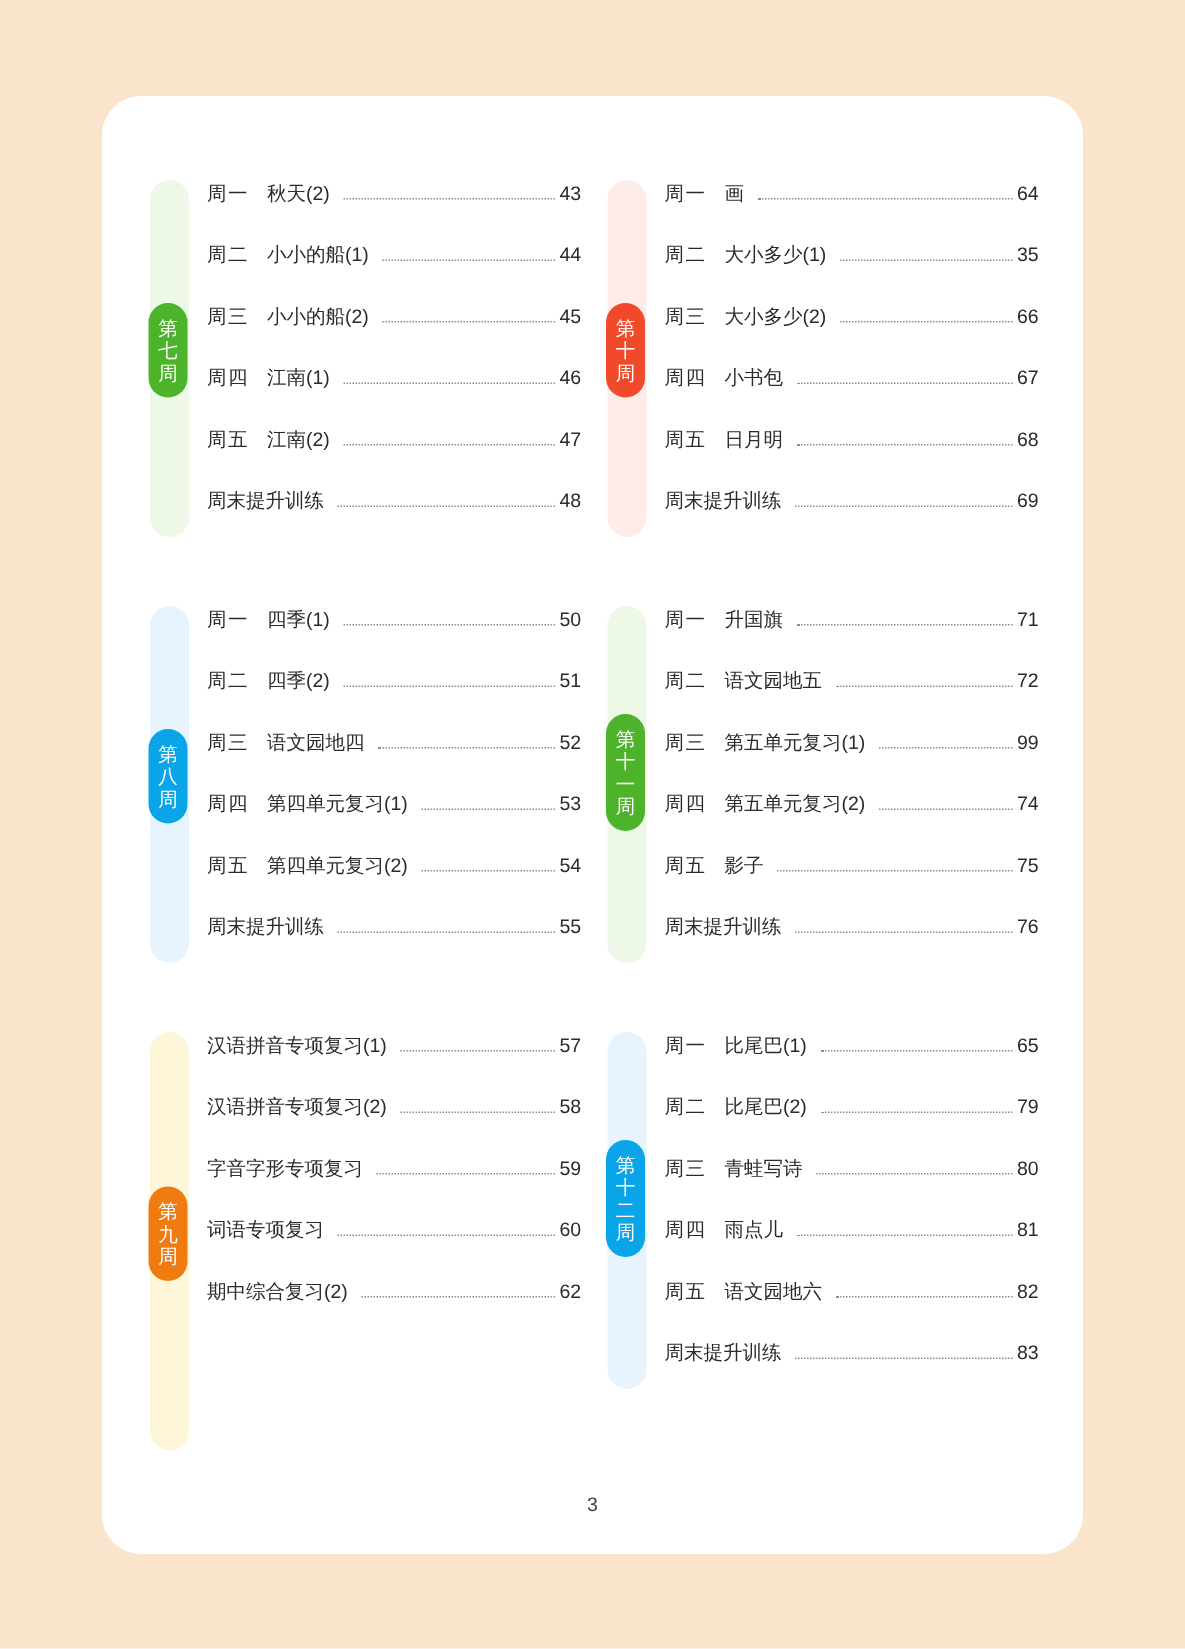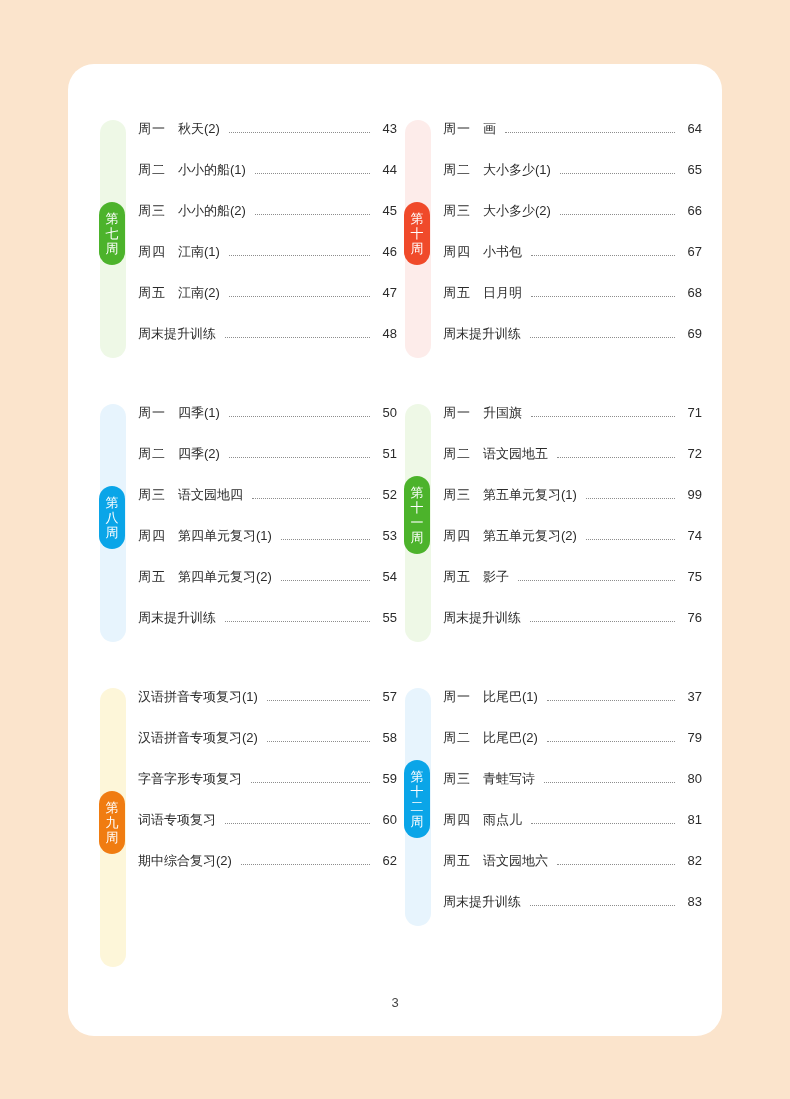--- a/index.html
+++ b/index.html
@@ -96,21 +96,21 @@
   }
   .dots {
     flex: 1 1 auto;
     border-bottom: 1px dotted #8d8d8d;
     margin: 0 3px 4px 3px;
     min-width: 14px;
     height: 1px;
   }
   .page-no {
     flex: 0 0 24px;
-    text-align: right;
+    text-align: left;
     white-space: nowrap;
   }
   .row.wide .day {
     flex: 0 0 0px;
   }
   .footer {
     position: absolute;
     left: 0;
     bottom: 26px;
     width: 654px;
@@ -190,21 +190,21 @@
             <div class="row">
               <div class="day">周一</div>
               <div class="title">画</div>
               <div class="dots"></div>
               <div class="page-no">64</div>
             </div>
             <div class="row">
               <div class="day">周二</div>
               <div class="title">大小多少(1)</div>
               <div class="dots"></div>
-              <div class="page-no">65</div>
+              <div class="page-no">35</div>
             </div>
             <div class="row">
               <div class="day">周三</div>
               <div class="title">大小多少(2)</div>
               <div class="dots"></div>
               <div class="page-no">66</div>
             </div>
             <div class="row">
               <div class="day">周四</div>
               <div class="title">小书包</div>
@@ -380,21 +380,21 @@
                 <span>二</span>
                 <span>周</span>
               </div>
             </div>
           </div>
           <div class="rows">
             <div class="row">
               <div class="day">周一</div>
               <div class="title">比尾巴(1)</div>
               <div class="dots"></div>
-              <div class="page-no">37</div>
+              <div class="page-no">65</div>
             </div>
             <div class="row">
               <div class="day">周二</div>
               <div class="title">比尾巴(2)</div>
               <div class="dots"></div>
               <div class="page-no">79</div>
             </div>
             <div class="row">
               <div class="day">周三</div>
               <div class="title">青蛙写诗</div>

